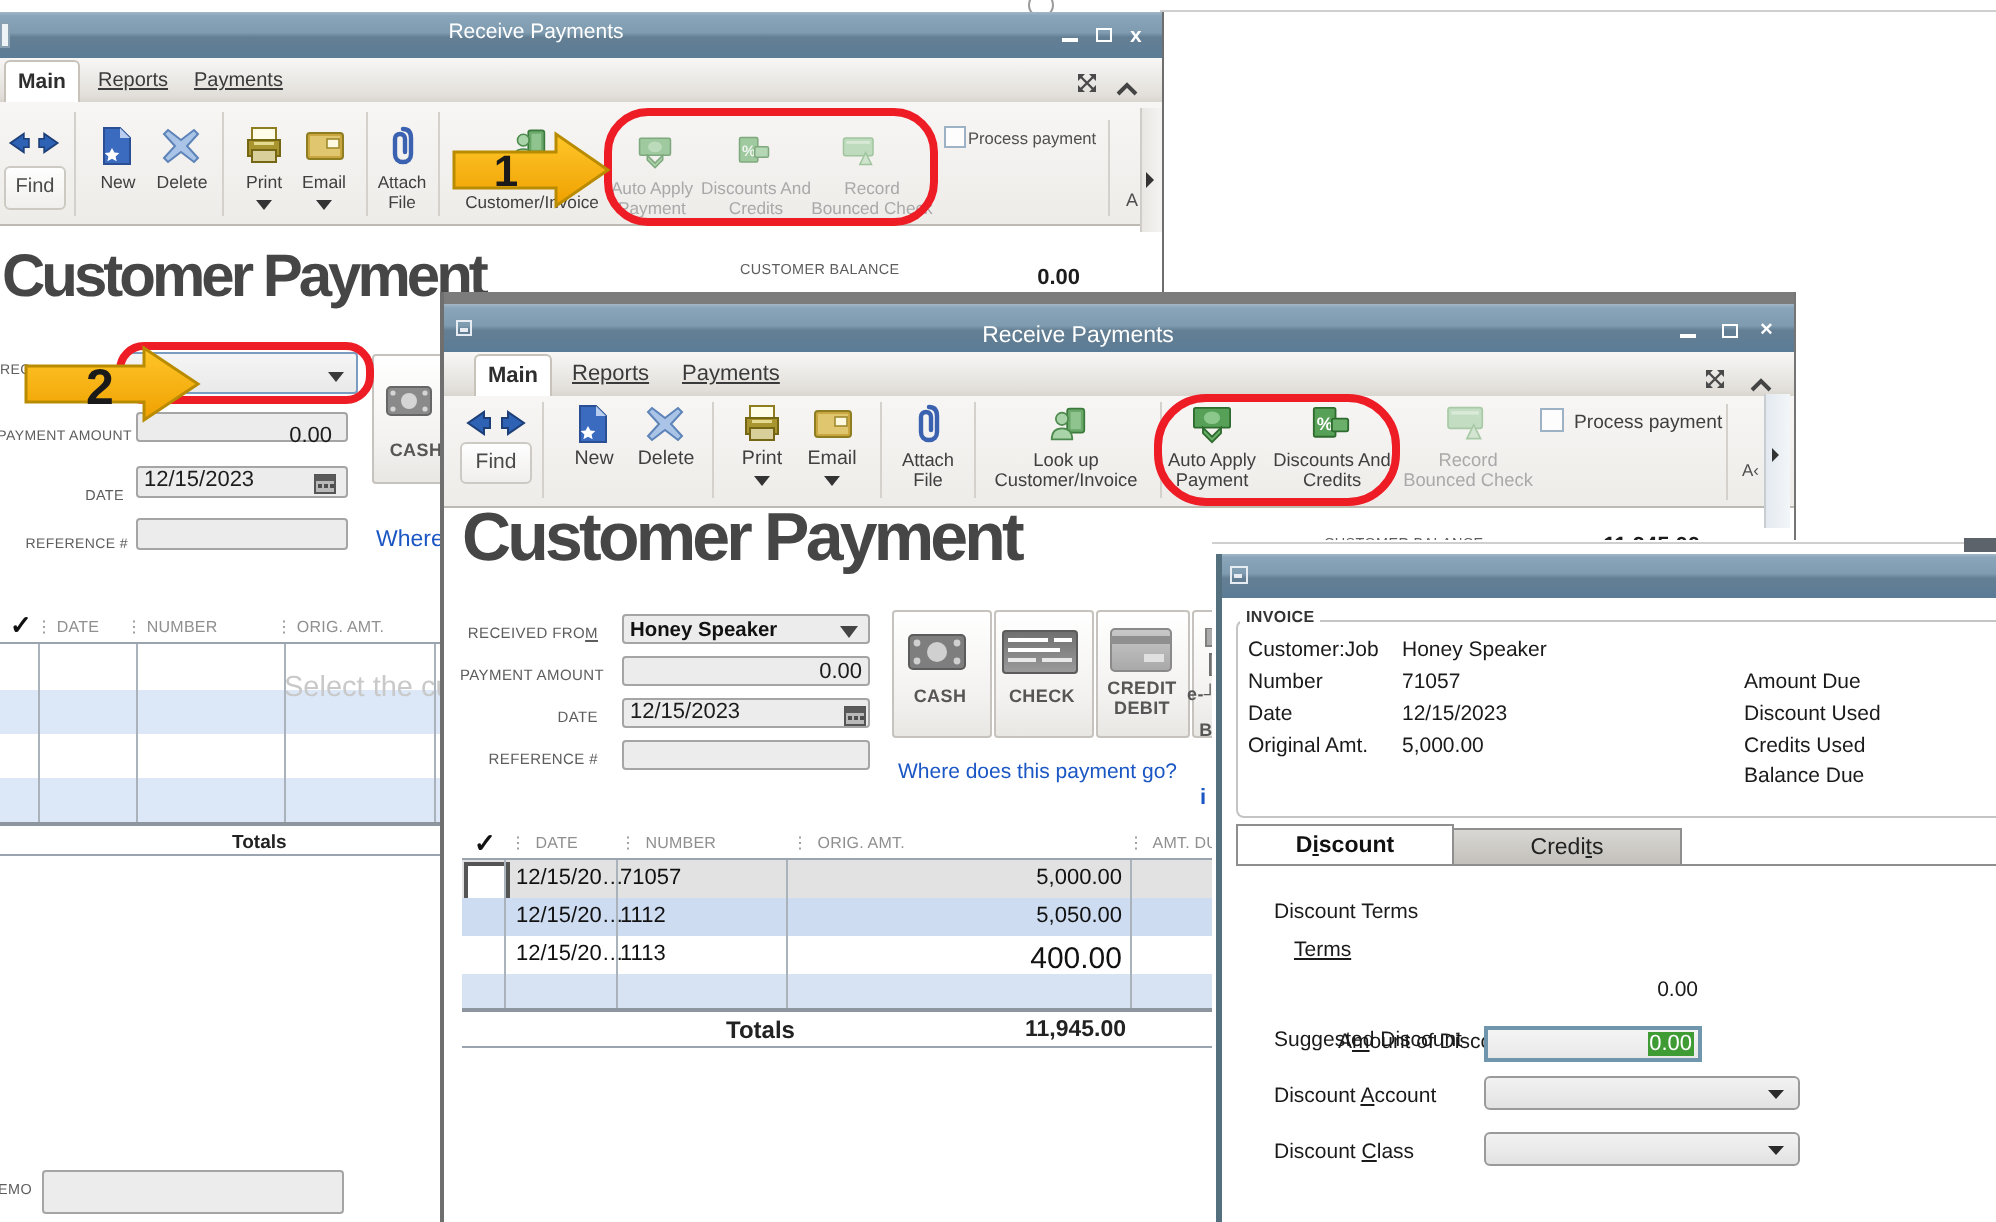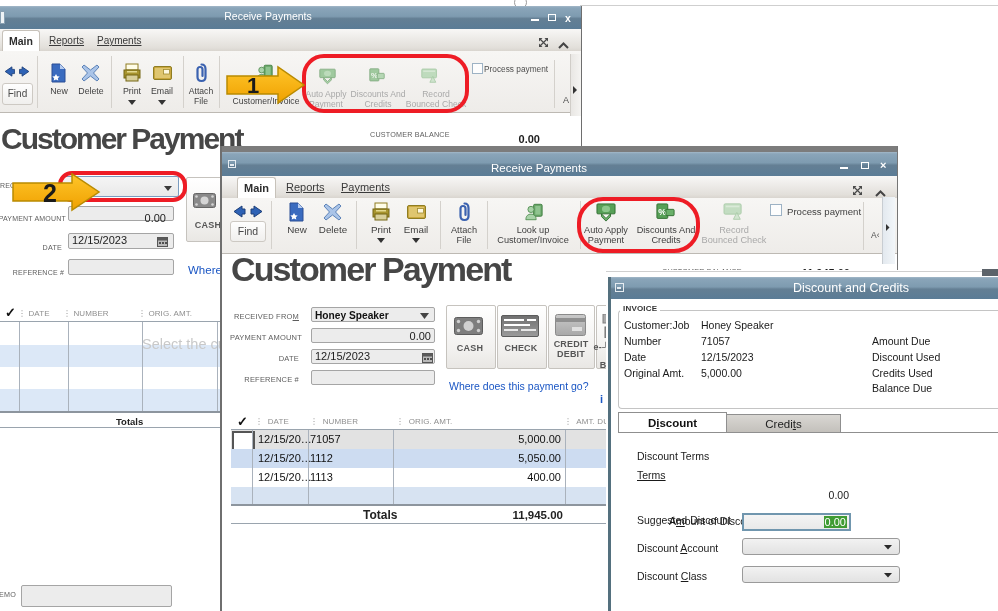--- a/index.html
+++ b/index.html
@@ -423,41 +423,40 @@
     <div class="abs" style="left:0;top:75px;width:390px;height:17px;background:#d7e3f2;"></div>
 
     <div class="abs" style="left:27px;top:21px;font-size:11px;color:#111;">12/15/20…</div>
     <div class="abs" style="left:79px;top:21px;font-size:11px;color:#111;">71057</div>
     <div class="abs" style="left:230px;top:21px;width:100px;text-align:right;font-size:11px;color:#111;">5,000.00</div>
     <div class="abs" style="left:27px;top:40px;font-size:11px;color:#111;">12/15/20…</div>
     <div class="abs" style="left:79px;top:40px;font-size:11px;color:#111;">1112</div>
     <div class="abs" style="left:230px;top:40px;width:100px;text-align:right;font-size:11px;color:#111;">5,050.00</div>
     <div class="abs" style="left:27px;top:59px;font-size:11px;color:#111;">12/15/20…</div>
     <div class="abs" style="left:79px;top:59px;font-size:11px;color:#111;">1113</div>
-    <div class="abs" style="left:230px;top:59px;width:100px;text-align:right;font-size:11px;color:#111;">400.00</div>
+    <div class="abs" style="left:230px;top:59px;width:100px;text-align:right;font-size:15px;color:#111;">400.00</div>
 
     <div class="abs" style="left:21px;top:18px;width:1px;height:74px;background:#aab2bc;"></div>
     <div class="abs" style="left:77px;top:18px;width:1px;height:74px;background:#aab2bc;"></div>
     <div class="abs" style="left:162px;top:18px;width:1px;height:74px;background:#aab2bc;"></div>
     <div class="abs" style="left:334px;top:18px;width:1px;height:74px;background:#aab2bc;"></div>
     <div class="abs" style="left:0;top:92px;width:390px;height:2px;background:#8d959e;"></div>
     <div class="abs" style="left:132px;top:96px;font-size:12px;font-weight:bold;color:#222;">Totals</div>
     <div class="abs" style="left:230px;top:97px;width:102px;text-align:right;font-size:11.5px;font-weight:bold;color:#222;">11,945.00</div>
     <div class="abs" style="left:0;top:111px;width:390px;height:1px;background:#9aa4ae;"></div>
   </div>
 </div>
 
 <div class="abs" id="w3" style="left:606px;top:270px;width:392px;height:341px;background:#fff;overflow:hidden;">
   <div class="abs" style="left:0;top:1px;width:392px;height:1px;background:#cfcfcf;"></div>
   <div class="abs" style="left:2px;top:7px;width:390px;height:334px;border-left:3px solid #54707e;"></div>
   <div class="abs tbar" style="left:5px;top:7px;width:387px;height:22px;"></div>
   <div class="abs" style="left:9px;top:13px;width:7px;height:7px;border:1.5px solid #e6ecf1;">
         <div style="position:absolute;left:1px;top:3px;width:4px;height:2px;background:#e6ecf1;"></div>
       </div>
-  <div class="abs wtx" style="left:145px;top:11px;width:200px;text-align:center;font-size:12.5px;">Discount and Credits</div>
 
   <div class="abs" style="left:12px;top:40px;width:380px;height:97px;border:1px solid #c4c4c4;border-right:none;border-radius:4px 0 0 4px;"></div>
   <div class="abs" style="left:14px;top:34px;background:#fff;padding:0 3px;font-size:8px;font-weight:bold;color:#333;letter-spacing:0.2px;">INVOICE</div>
   <div class="abs" style="left:18px;top:49px;font-size:10.5px;color:#1a1a1a;">Customer:Job</div>
   <div class="abs" style="left:95px;top:49px;font-size:10.5px;color:#1a1a1a;">Honey Speaker</div>
   <div class="abs" style="left:18px;top:65px;font-size:10.5px;color:#1a1a1a;">Number</div>
   <div class="abs" style="left:95px;top:65px;font-size:10.5px;color:#1a1a1a;">71057</div>
   <div class="abs" style="left:18px;top:81px;font-size:10.5px;color:#1a1a1a;">Date</div>
   <div class="abs" style="left:95px;top:81px;font-size:10.5px;color:#1a1a1a;">12/15/2023</div>
   <div class="abs" style="left:18px;top:97px;font-size:10.5px;color:#1a1a1a;">Original Amt.</div>
@@ -466,21 +465,21 @@
   <div class="abs" style="left:266px;top:81px;font-size:10.5px;color:#1a1a1a;">Discount Used</div>
   <div class="abs" style="left:266px;top:97px;font-size:10.5px;color:#1a1a1a;">Credits Used</div>
   <div class="abs" style="left:266px;top:112px;font-size:10.5px;color:#1a1a1a;">Balance Due</div>
 
   <div class="abs" style="left:12px;top:142px;width:107px;height:20px;background:#fff;border:1px solid #8f8f8f;border-bottom:none;text-align:center;font-size:11.5px;color:#111;line-height:20px;font-weight:bold;">D<span style="text-decoration:underline">i</span>scount</div>
   <div class="abs" style="left:120px;top:144px;width:113px;height:18px;background:linear-gradient(#d9d7d3,#c2bfba);border:1px solid #8f8f8f;border-bottom:none;text-align:center;font-size:11.5px;color:#222;line-height:18px;">Credi<span style="text-decoration:underline">t</span>s</div>
   <div class="abs" style="left:12px;top:162px;width:380px;height:1px;background:#8f8f8f;"></div>
   <div class="abs" style="left:119px;top:162px;width:108px;height:1px;background:#8f8f8f;opacity:0;"></div>
 
   <div class="abs" style="left:31px;top:180px;font-size:10.5px;color:#1a1a1a;">Discount Terms</div>
-  <div class="abs" style="left:31px;top:199px;font-size:10.5px;color:#1a1a1a;text-decoration:underline;">Terms</div>
+  <div class="abs" style="left:41px;top:199px;font-size:10.5px;color:#1a1a1a;text-decoration:underline;">Terms</div>
   <div class="abs" style="left:31px;top:219px;font-size:10.5px;color:#1a1a1a;margin-top:25px;">Suggested Discount</div>
   <div class="abs" style="left:195px;top:219px;width:48px;text-align:right;font-size:10.5px;color:#1a1a1a;">0.00</div>
   <div class="abs" style="left:31px;top:245px;font-size:10.5px;color:#1a1a1a;margin-left:32px;">A<span style="text-decoration:underline">m</span>ount of Discount</div>
   <div class="abs" style="left:136px;top:243px;width:105px;height:14px;background:linear-gradient(#f4f4f4,#e9e9e9);border:2px solid #7096ae;"></div>
   <div class="abs" style="left:218px;top:246px;width:22px;background:#3f9b33;color:#fff;font-size:11px;text-align:right;padding-right:1px;">0.00</div>
   <div class="abs" style="left:31px;top:272px;font-size:10.5px;color:#1a1a1a;">Discount <span style="text-decoration:underline">A</span>ccount</div>
   <div class="abs ddown" style="left:136px;top:268px;width:156px;height:15px;"></div>
   <svg class="abs" style="left:278px;top:275px;" width="8" height="4.5">
         <path d="M0 0 L8 0 L4 4.5 Z" fill="#2a2a2a"></path>
       </svg>

